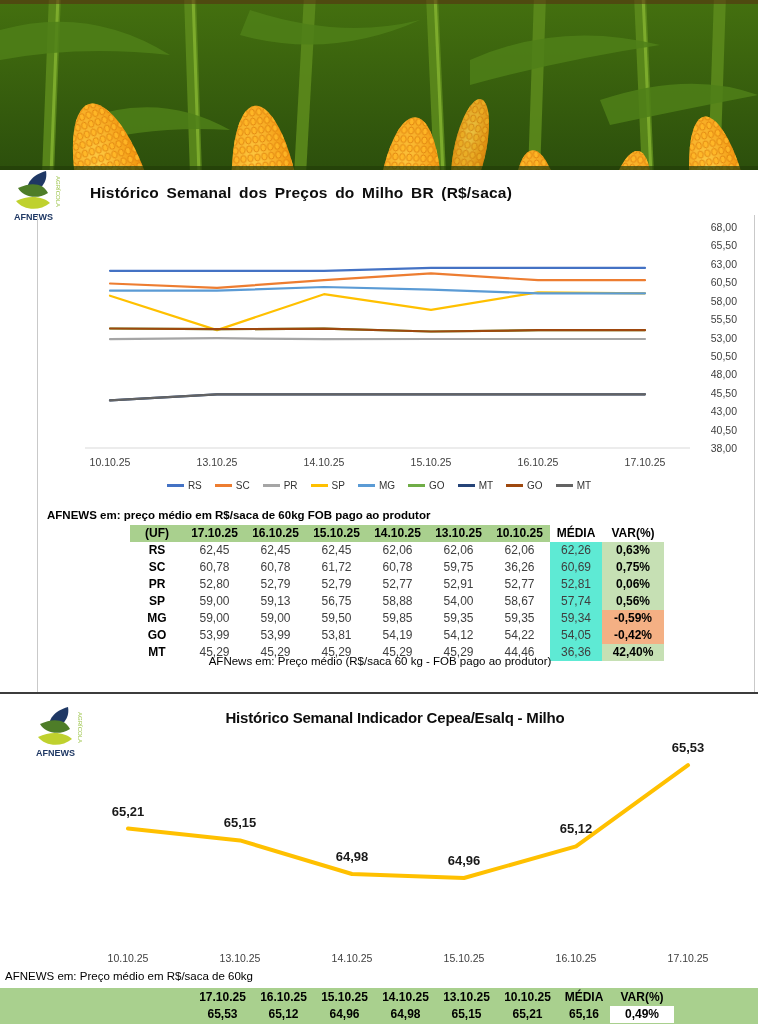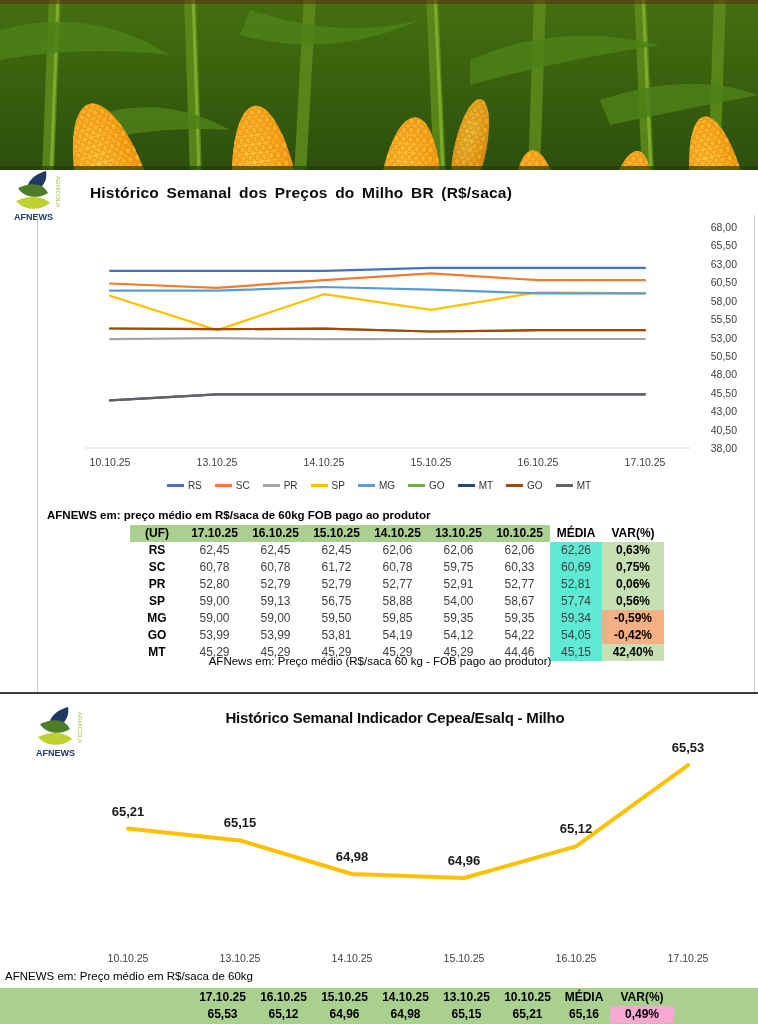--- a/index.html
+++ b/index.html
@@ -39,21 +39,21 @@
   #chart2-wrap{top:735px;left:0;width:758px;height:240px}
   #caption2{top:970px;left:5px;font-weight:normal;font-size:11.5px;color:#000}
   #band{top:988px;left:0;width:758px;height:36px;background:#A9D08E}
   #table2{position:absolute;top:1px;left:192px;border-collapse:collapse;
           font-size:12px;color:#000}
   #table2 th,#table2 td{height:17px;padding:0 2px;text-align:center;
           font-weight:bold;line-height:17px}
   #table2 td.cdate,#table2 th.cdate{width:57px}
   #table2 td.cmedia,#table2 th.cmedia{width:48px}
   #table2 td.cvar,#table2 th.cvar{width:60px}
-  #table2 td.cvar{background:#f9a8d4}
+  #table2 td.cvar{background:#ffffff}
 </style>
 </head>
 <body>
 
 <svg id="banner" class="abs" width="758" height="170" viewBox="0 0 758 170" preserveAspectRatio="none">
   <defs>
     <linearGradient id="gbg" x1="0" y1="0" x2="0" y2="1">
       <stop offset="0" stop-color="#44700f"></stop>
         <stop offset="1" stop-color="#2c4f0c"></stop>
     </linearGradient>
@@ -237,21 +237,21 @@
         <td class="cmedia">62,26</td>
         <td class="cvar">0,63%</td>
       </tr>
       <tr>
         <td class="cuf">SC</td>
         <td class="cdate">60,78</td>
         <td class="cdate">60,78</td>
         <td class="cdate">61,72</td>
         <td class="cdate">60,78</td>
         <td class="cdate">59,75</td>
-        <td class="cdate">60,33</td>
+        <td class="cdate">36,26</td>
         <td class="cmedia">60,69</td>
         <td class="cvar">0,75%</td>
       </tr>
       <tr>
         <td class="cuf">PR</td>
         <td class="cdate">52,80</td>
         <td class="cdate">52,79</td>
         <td class="cdate">52,79</td>
         <td class="cdate">52,77</td>
         <td class="cdate">52,91</td>
@@ -293,21 +293,21 @@
         <td class="cvar neg">-0,42%</td>
       </tr>
       <tr>
         <td class="cuf">MT</td>
         <td class="cdate">45,29</td>
         <td class="cdate">45,29</td>
         <td class="cdate">45,29</td>
         <td class="cdate">45,29</td>
         <td class="cdate">45,29</td>
         <td class="cdate">44,46</td>
-        <td class="cmedia">45,15</td>
+        <td class="cmedia">36,36</td>
         <td class="cvar">42,40%</td>
       </tr>
     </tbody>
 </table>
 
 <div id="footer1" class="abs">AFNews em: Preço médio (R$/saca 60 kg - FOB pago ao produtor)</div>
 
 <div class="abs side-border" style="left:37px"></div>
 <div class="abs side-border" style="left:754px"></div>
 <div id="divider" class="abs"></div>

